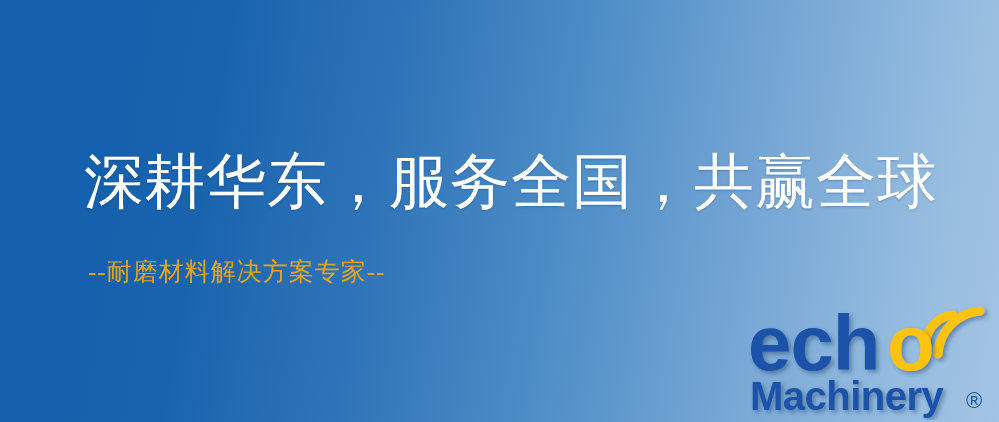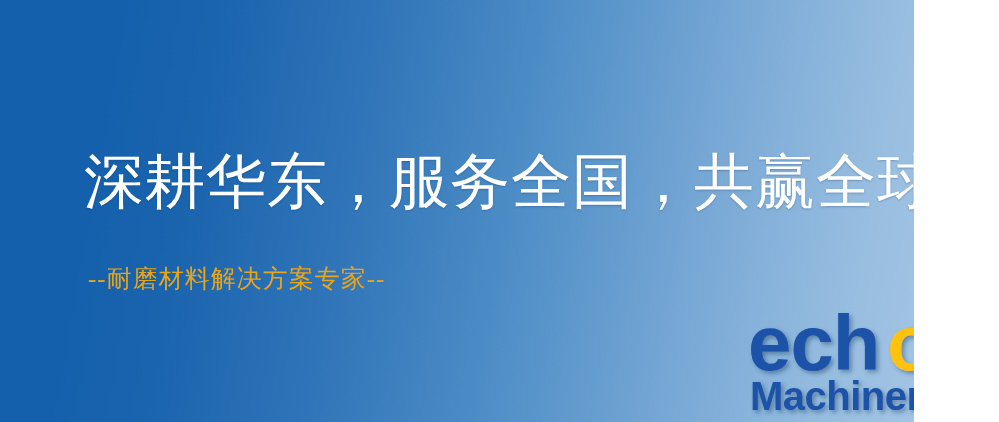--- a/index.html
+++ b/index.html
@@ -2,21 +2,21 @@
 <html><head>
 <meta charset="utf-8">
 <style>
   html, body {
     margin: 0;
     padding: 0;
     background: #ffffff;
   }
   #banner {
     position: relative;
-    width: 914px;
+    width: 999px;
     height: 422px;
     overflow: hidden;
     background: linear-gradient(100deg,
         #1560ac 0%,
         #1560ac 12%,
         #1a64ae 22%,
         #2f74b8 38%,
         #5190c8 58%,
         #7aa9d6 76%,
         #95bcdf 90%,
@@ -36,21 +36,21 @@
     letter-spacing: 1px;
     color: #ffffff;
     white-space: nowrap;
     text-shadow: 0 1px 2px rgba(10,45,90,0.28);
   }
 
   
   #subtitle {
     position: absolute;
     left: 88px;
-    top: 266px;
+    top: 259px;
     font-family: "Liberation Serif", "DejaVu Serif", serif;
     font-size: 25px;
     line-height: 1.0;
     letter-spacing: 1px;
     color: #e9a51a;
     white-space: nowrap;
   }
 
   
   #logo {

